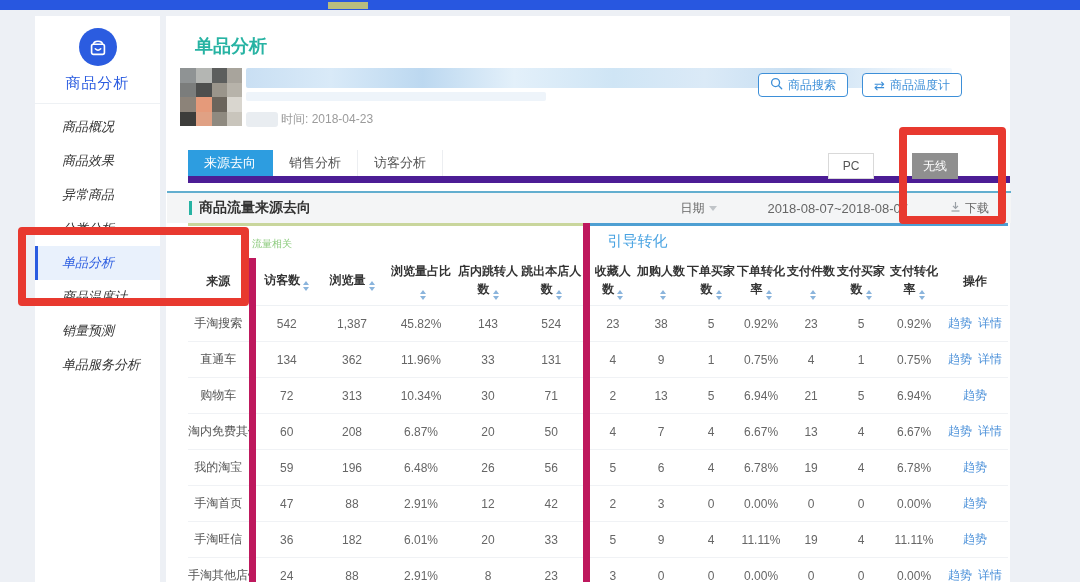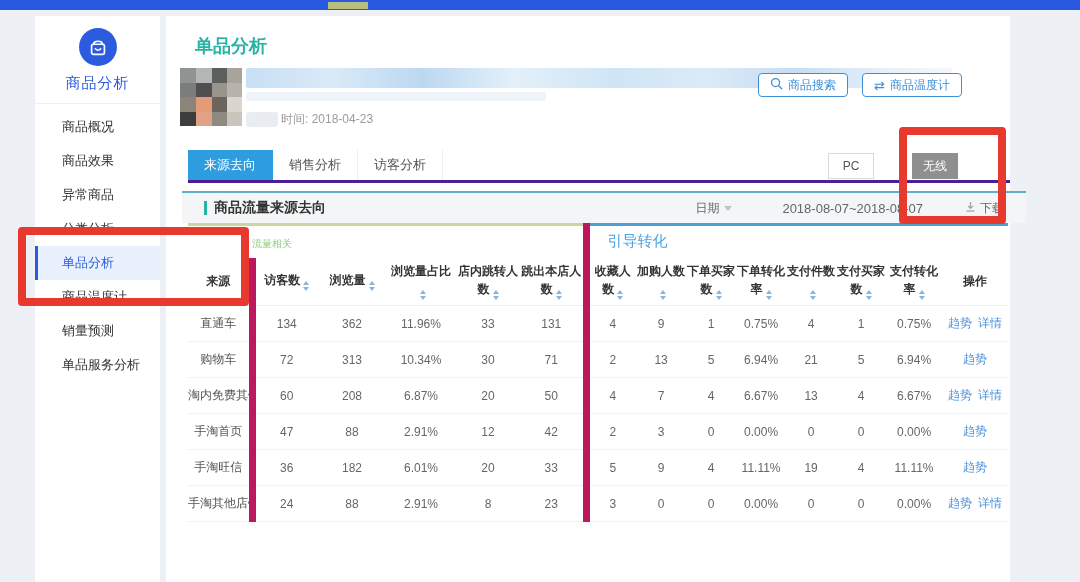--- a/index.html
+++ b/index.html
@@ -10,21 +10,21 @@
   
   .topbar { position:absolute; left:0; top:0; width:1080px; height:10px; background:#2857e0; z-index:3; }
   .topbar-notch { position:absolute; left:328px; top:2px; width:40px; height:7px; background:#b9bd7f; }
 
   
   .sidebar { position:absolute; left:35px; top:16px; width:125px; height:566px; background:#fff; z-index:2; }
   .logo-block { padding:12px 0 10px 0; text-align:center; border-bottom:1px solid #eef1f4; }
   .logo-circle { width:38px; height:38px; border-radius:50%; background:#2b5ce0; margin:0 auto 8px auto; display:flex; align-items:center; justify-content:center; }
   .logo-label { color:#2b5ce0; font-size:15px; letter-spacing:1px; }
   .menu { padding-top:6px; }
-  .menu-item { height:34px; line-height:34px; padding-left:24px; font-size:13px; color:#333; cursor:pointer; border-left:3px solid transparent; white-space:nowrap; }
+  .menu-item { height:34px; line-height:34px; padding-left:24px; font-size:13px; color:#333; cursor:pointer; border-left:3px solid transparent; white-space:nowrap;font-style:italic; }
   .menu-item.active { background:#e9f1fc; color:#2b5ce0; border-left:3px solid #2b5ce0; }
 
   
   .content { position:absolute; left:166px; top:16px; width:844px; height:566px; background:#fff; z-index:1; }
   .page-title { position:absolute; left:29px; top:18px; font-size:18px; font-weight:bold; color:#27b3a3; }
 
   
   .product-row { position:absolute; left:14px; top:52px; width:790px; height:62px;padding-left:36px; }
   .thumb { position:absolute; left:0; top:0; width:62px; height:58px; }
   .product-text { position:absolute; left:66px; top:0; right:0; }
@@ -32,29 +32,29 @@
     background:linear-gradient(90deg,#c9dff3 0%,#d9eaf8 12%,#bcd8f0 25%,#e3f0fa 38%,#cfe5f5 52%,#dbeaf7 65%,#c6def2 78%,#e8f2fb 92%,#f3f8fd 100%); }
   .blur-sub { margin-top:4px; height:9px; width:300px; background:#eef4fa; border-radius:2px; }
   .meta-line { margin-top:10px; font-size:12px; color:#9b9b9b; display:flex; align-items:center; }
   .blur-chip { display:inline-block; width:32px; height:15px; background:#e9edf1; border-radius:3px; margin-right:3px; }
 
   .header-buttons { position:absolute; top:57px; right:48px; display:flex; gap:14px; }
   .hbtn { display:flex; align-items:center; gap:5px; height:24px; padding:0 11px; border:1px solid #3d8fd8; border-radius:4px; background:#fff; color:#3d8fd8; font-size:12px; cursor:pointer; }
   .swap-glyph { font-size:13px; line-height:1; }
 
   
-  .tabs-row { position:absolute; left:22px; top:134px; right:0; height:33px; border-bottom:3px solid #4c1d95; display:flex; align-items:stretch; }
+  .tabs-row { position:absolute; left:22px; top:134px; right:0; height:33px; border-bottom:7px solid #4c1d95; display:flex; align-items:stretch; }
   .tab { min-width:75px; padding:0 16px; display:flex; align-items:center; justify-content:center; font-size:13px; color:#555; background:#fff; border-right:1px solid #eceef1; cursor:pointer; }
   .tab.active { background:#2d9de0; color:#fff; border-right-color:#2d9de0; }
   .platform-toggle { position:absolute; right:52px; top:3px; display:flex; }
   .toggle-btn { width:46px; height:26px; display:flex; align-items:center; justify-content:center; font-size:12px; background:#fff; border:1px solid #d9d9d9; color:#555; cursor:pointer;margin-left:38px; }
   .toggle-btn.selected { background:#8f8f8f; border-color:#8f8f8f; color:#fff; }
 
   
-  .section-bar { position:absolute; left:16px; top:175px; width:844px; height:32px; background:#f4f5f6; border-top:2px solid #62aecf; display:flex; align-items:center; padding:0 22px; }
+  .section-bar { position:absolute; left:1px; top:175px; width:844px; height:32px; background:#f4f5f6; border-top:2px solid #62aecf; display:flex; align-items:center; padding:0 22px; }
   .section-title { display:flex; align-items:center; font-size:14px; font-weight:bold; color:#333; }
   .accent-bar { display:inline-block; width:3px; height:14px; background:#27b3a3; margin-right:7px; }
   .section-right { margin-left:auto; display:flex; align-items:center; font-size:12px; color:#666; }
   .date-label { display:flex; align-items:center; gap:5px; cursor:pointer; color:#666; }
   .caret-down { width:0; height:0; border-left:4px solid transparent; border-right:4px solid transparent; border-top:5px solid #c0c4c8; }
   .date-range { margin-left:50px; font-size:13px; color:#666; }
   .download-btn { margin-left:42px; display:flex; align-items:center; gap:4px; color:#666; cursor:pointer; }
 
   
   table { position:absolute; left:22px; top:207px; width:820px; border-collapse:collapse; table-layout:fixed; }
@@ -267,20 +267,36 @@
               </span></th>
             <th><span>支付转化率</span><span class="sort">
                 <i class="up"></i>
                 <i class="dn"></i>
               </span></th>
             <th><span>操作</span></th>
           </tr>
         </thead>
       <tbody id="table-body">
           <tr>
+            <td class="src">手淘搜索</td>
+            <td class="sep">542</td>
+            <td>1,387</td>
+            <td>45.82%</td>
+            <td>143</td>
+            <td>524</td>
+            <td class="sep">23</td>
+            <td>38</td>
+            <td>5</td>
+            <td>0.92%</td>
+            <td>23</td>
+            <td>5</td>
+            <td>0.92%</td>
+            <td><a class="link">趋势</a><a class="link">详情</a></td>
+          </tr>
+          <tr>
             <td class="src">直通车</td>
             <td class="sep">134</td>
             <td>362</td>
             <td>11.96%</td>
             <td>33</td>
             <td>131</td>
             <td class="sep">4</td>
             <td>9</td>
             <td>1</td>
             <td>0.75%</td>
@@ -315,20 +331,36 @@
             <td class="sep">4</td>
             <td>7</td>
             <td>4</td>
             <td>6.67%</td>
             <td>13</td>
             <td>4</td>
             <td>6.67%</td>
             <td><a class="link">趋势</a><a class="link">详情</a></td>
           </tr>
           <tr>
+            <td class="src">我的淘宝</td>
+            <td class="sep">59</td>
+            <td>196</td>
+            <td>6.48%</td>
+            <td>26</td>
+            <td>56</td>
+            <td class="sep">5</td>
+            <td>6</td>
+            <td>4</td>
+            <td>6.78%</td>
+            <td>19</td>
+            <td>4</td>
+            <td>6.78%</td>
+            <td><a class="link">趋势</a></td>
+          </tr>
+          <tr>
             <td class="src">手淘首页</td>
             <td class="sep">47</td>
             <td>88</td>
             <td>2.91%</td>
             <td>12</td>
             <td>42</td>
             <td class="sep">2</td>
             <td>3</td>
             <td>0</td>
             <td>0.00%</td>

